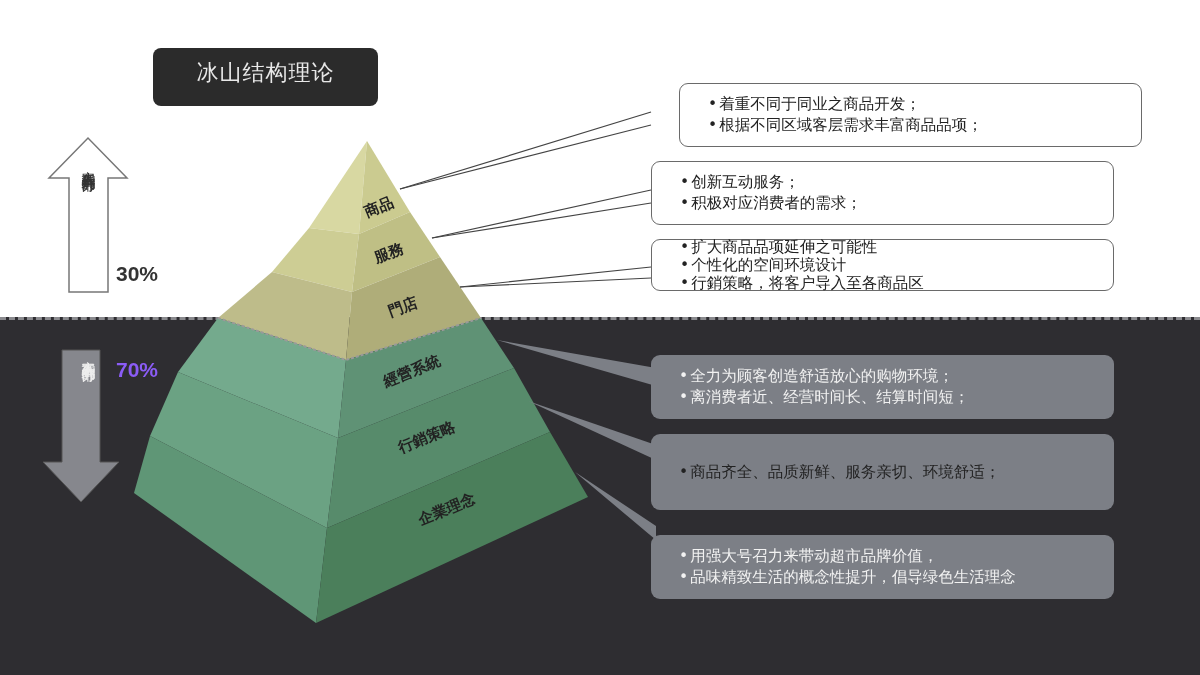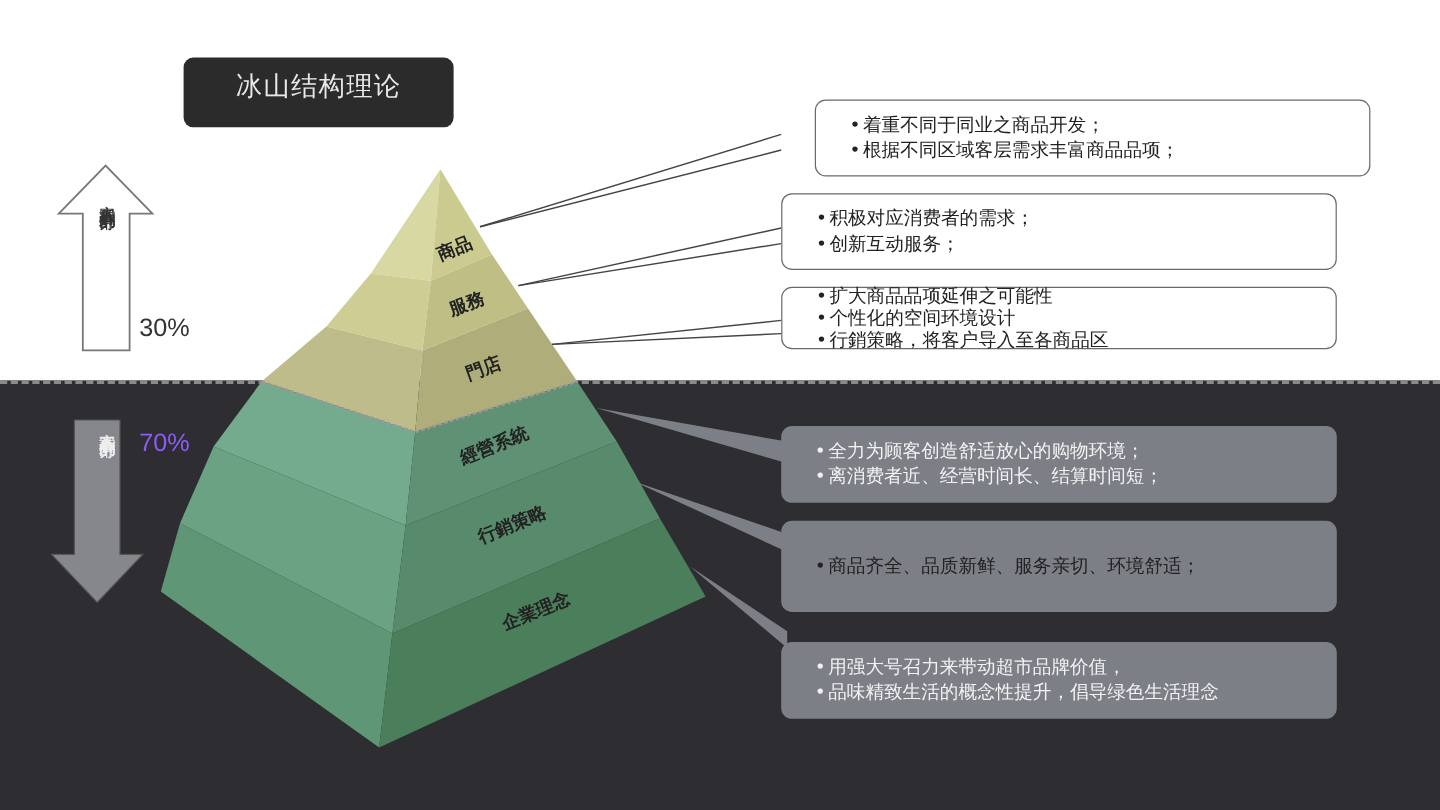--- a/index.html
+++ b/index.html
@@ -15,21 +15,21 @@
     box-sizing: border-box;
   }
   .title-box {
     position: absolute; left: 153px; top: 48px; width: 225px; height: 58px;
     background: #2b2b2b; border-radius: 8px;
     color: #e8e8e8; font-size: 22px; line-height: 50px; text-align: center;
     letter-spacing: 1px;
   }
   svg.diagram { position: absolute; left: 0; top: 0; }
   .pct {
-    position: absolute; font-size: 21px; font-family: "Liberation Sans", sans-serif;
+    position: absolute; font-size: 21px; font-family: "Liberation Sans", sans-serif; font-weight: bold;
   }
   .pct.top { left: 116px; top: 262px; color: #333; }
   .pct.bottom { left: 116px; top: 358px; color: #8b5cf6; }
   .arrow-label {
     position: absolute; writing-mode: vertical-rl; font-size: 14px; letter-spacing: 1px;
   }
   .arrow-label.up { left: 80px; top: 160px; color: #333; }
   .arrow-label.down { left: 80px; top: 350px; color: #eee; }
   .callout {
     position: absolute; box-sizing: border-box; border-radius: 9px;
@@ -99,22 +99,22 @@
 <div class="layer-label" style="left:388px;top:298px;transform:rotate(-20deg);">門店</div>
 <div class="layer-label" style="left:382px;top:362px;transform:rotate(-22deg);">經營系統</div>
 <div class="layer-label" style="left:397px;top:428px;transform:rotate(-22deg);">行銷策略</div>
 <div class="layer-label" style="left:417px;top:500px;transform:rotate(-22deg);">企業理念</div>
 
 <div class="callout light" style="left:651px;top:83px;width:463px;height:64px;margin-left:28px;">
   <div class="line">着重不同于同业之商品开发；</div>
   <div class="line">根据不同区域客层需求丰富商品品项；</div>
 </div>
 <div class="callout light" style="left:651px;top:161px;width:463px;height:64px;">
+  <div class="line">创新互动服务；</div>
   <div class="line">积极对应消费者的需求；</div>
-  <div class="line">创新互动服务；</div>
 </div>
 <div class="callout light" style="left:651px;top:239px;width:463px;height:52px;">
   <div class="line" style="line-height:18px;">扩大商品品项延伸之可能性</div>
   <div class="line" style="line-height:18px;">个性化的空间环境设计</div>
   <div class="line" style="line-height:18px;">行銷策略，将客户导入至各商品区</div>
 </div>
 
 <div class="callout dark" style="left:651px;top:355px;width:463px;height:64px;">
   <div class="line">全力为顾客创造舒适放心的购物环境；</div>
   <div class="line">离消费者近、经营时间长、结算时间短；</div>

